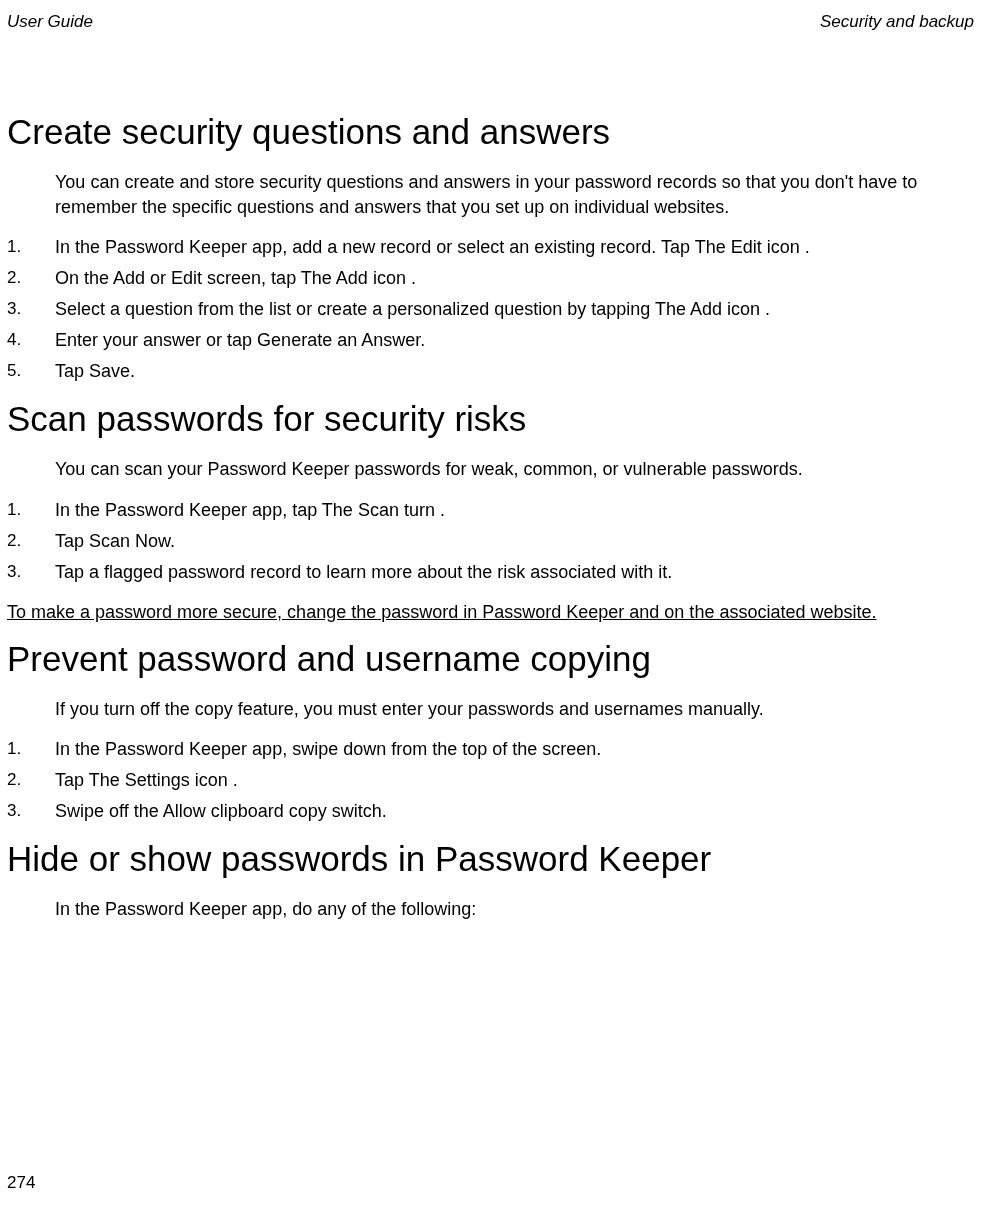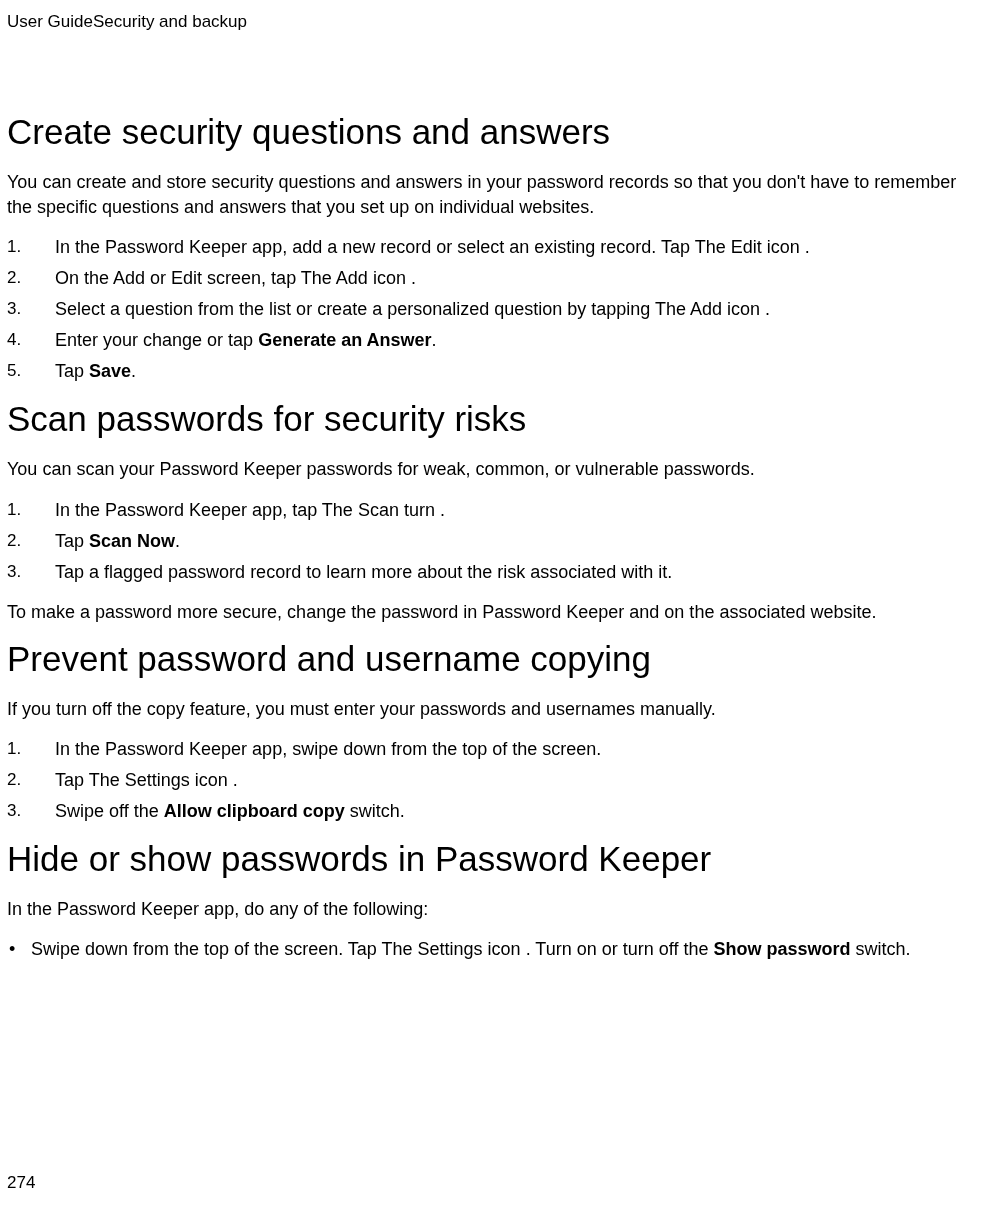--- a/index.html
+++ b/index.html
@@ -7,36 +7,39 @@
       width: 981px;
       height: 1213px;
       font-family: -apple-system, "Helvetica Neue", Arial, sans-serif;
       color: #000;
       padding: 12px 7px 12px 7px;
       position: relative;
       background: #fff;
     }
     .header {
       display: flex;
+      justify-content: space-between;
       font-size: 17px;
       margin-bottom: 80px;
       padding: 0 0 0 0;
+      font-style: italic;
     }
     .header-left { }
     .header-right { }
     h2 {
       font-size: 35px;
       font-weight: 400;
       margin-bottom: 18px;
       letter-spacing: 0px;
     }
     p.intro {
       font-size: 18px;
       line-height: 1.4;
       margin-bottom: 14px;
+      margin-left: 48px;
     }
     ol {
       list-style: none;
       counter-reset: item;
       margin-bottom: 14px;
     }
     ol li {
       counter-increment: item;
       font-size: 18px;
       line-height: 1.5;
@@ -60,49 +63,50 @@
       padding-left: 24px;
       position: relative;
       margin-bottom: 4px;
     }
     ul li::before {
       content: "•";
       position: absolute;
       left: 2px;
     }
     .icon-ref { font-weight: 400; text-align: right; }
-    .bold { font-weight: 700; }
+    .bold { font-weight: 400; }
     .page-num {
       position: absolute;
       bottom: 20px;
       left: 7px;
       font-size: 17px;
     }
     .after-list {
       font-size: 18px;
       line-height: 1.4;
       margin-top: 14px;
       margin-bottom: 14px;
+      text-decoration: underline;
     }
   </style>
 </head>
 <body>
 
 <div class="header">
   <span class="header-left">User Guide</span>
   <span class="header-right">Security and backup</span>
 </div>
 
 <h2>Create security questions and answers</h2>
 <p class="intro">You can create and store security questions and answers in your password records so that you don't have to remember the specific questions and answers that you set up on individual websites.</p>
 <ol>
   <li><span>In the Password Keeper app, add a new record or select an existing record. Tap  </span><span class="icon-ref">The Edit icon</span><span> .</span></li>
   <li><span>On the Add or Edit screen, tap  </span><span class="icon-ref">The Add icon</span><span> .</span></li>
   <li><span>Select a question from the list or create a personalized question by tapping  </span><span class="icon-ref">The Add icon</span><span> .</span></li>
-  <li><span>Enter your change or tap </span><span class="bold">Generate an Answer</span><span>.</span></li>
+  <li><span>Enter your answer or tap </span><span class="bold">Generate an Answer</span><span>.</span></li>
   <li><span>Tap </span><span class="bold">Save</span><span>.</span></li>
 </ol>
 
 <h2>Scan passwords for security risks</h2>
 <p class="intro">You can scan your Password Keeper passwords for weak, common, or vulnerable passwords.</p>
 <ol>
   <li><span>In the Password Keeper app, tap  </span><span class="icon-ref">The Scan turn</span><span> .</span></li>
   <li><span>Tap </span><span class="bold">Scan Now</span><span>.</span></li>
   <li><span>Tap a flagged password record to learn more about the risk associated with it.</span></li>
 </ol>
@@ -112,16 +116,15 @@
 <p class="intro">If you turn off the copy feature, you must enter your passwords and usernames manually.</p>
 <ol>
   <li><span>In the Password Keeper app, swipe down from the top of the screen.</span></li>
   <li><span>Tap  </span><span class="icon-ref">The Settings icon</span><span> .</span></li>
   <li><span>Swipe off the </span><span class="bold">Allow clipboard copy</span><span> switch.</span></li>
 </ol>
 
 <h2>Hide or show passwords in Password Keeper</h2>
 <p class="intro">In the Password Keeper app, do any of the following:</p>
 <ul>
-  <li><span>Swipe down from the top of the screen. Tap  </span><span class="icon-ref">The Settings icon</span><span> . Turn on or turn off the </span><span class="bold">Show password</span><span> switch.</span></li>
 </ul>
 
 <div class="page-num">274</div>
 
 </body></html>

